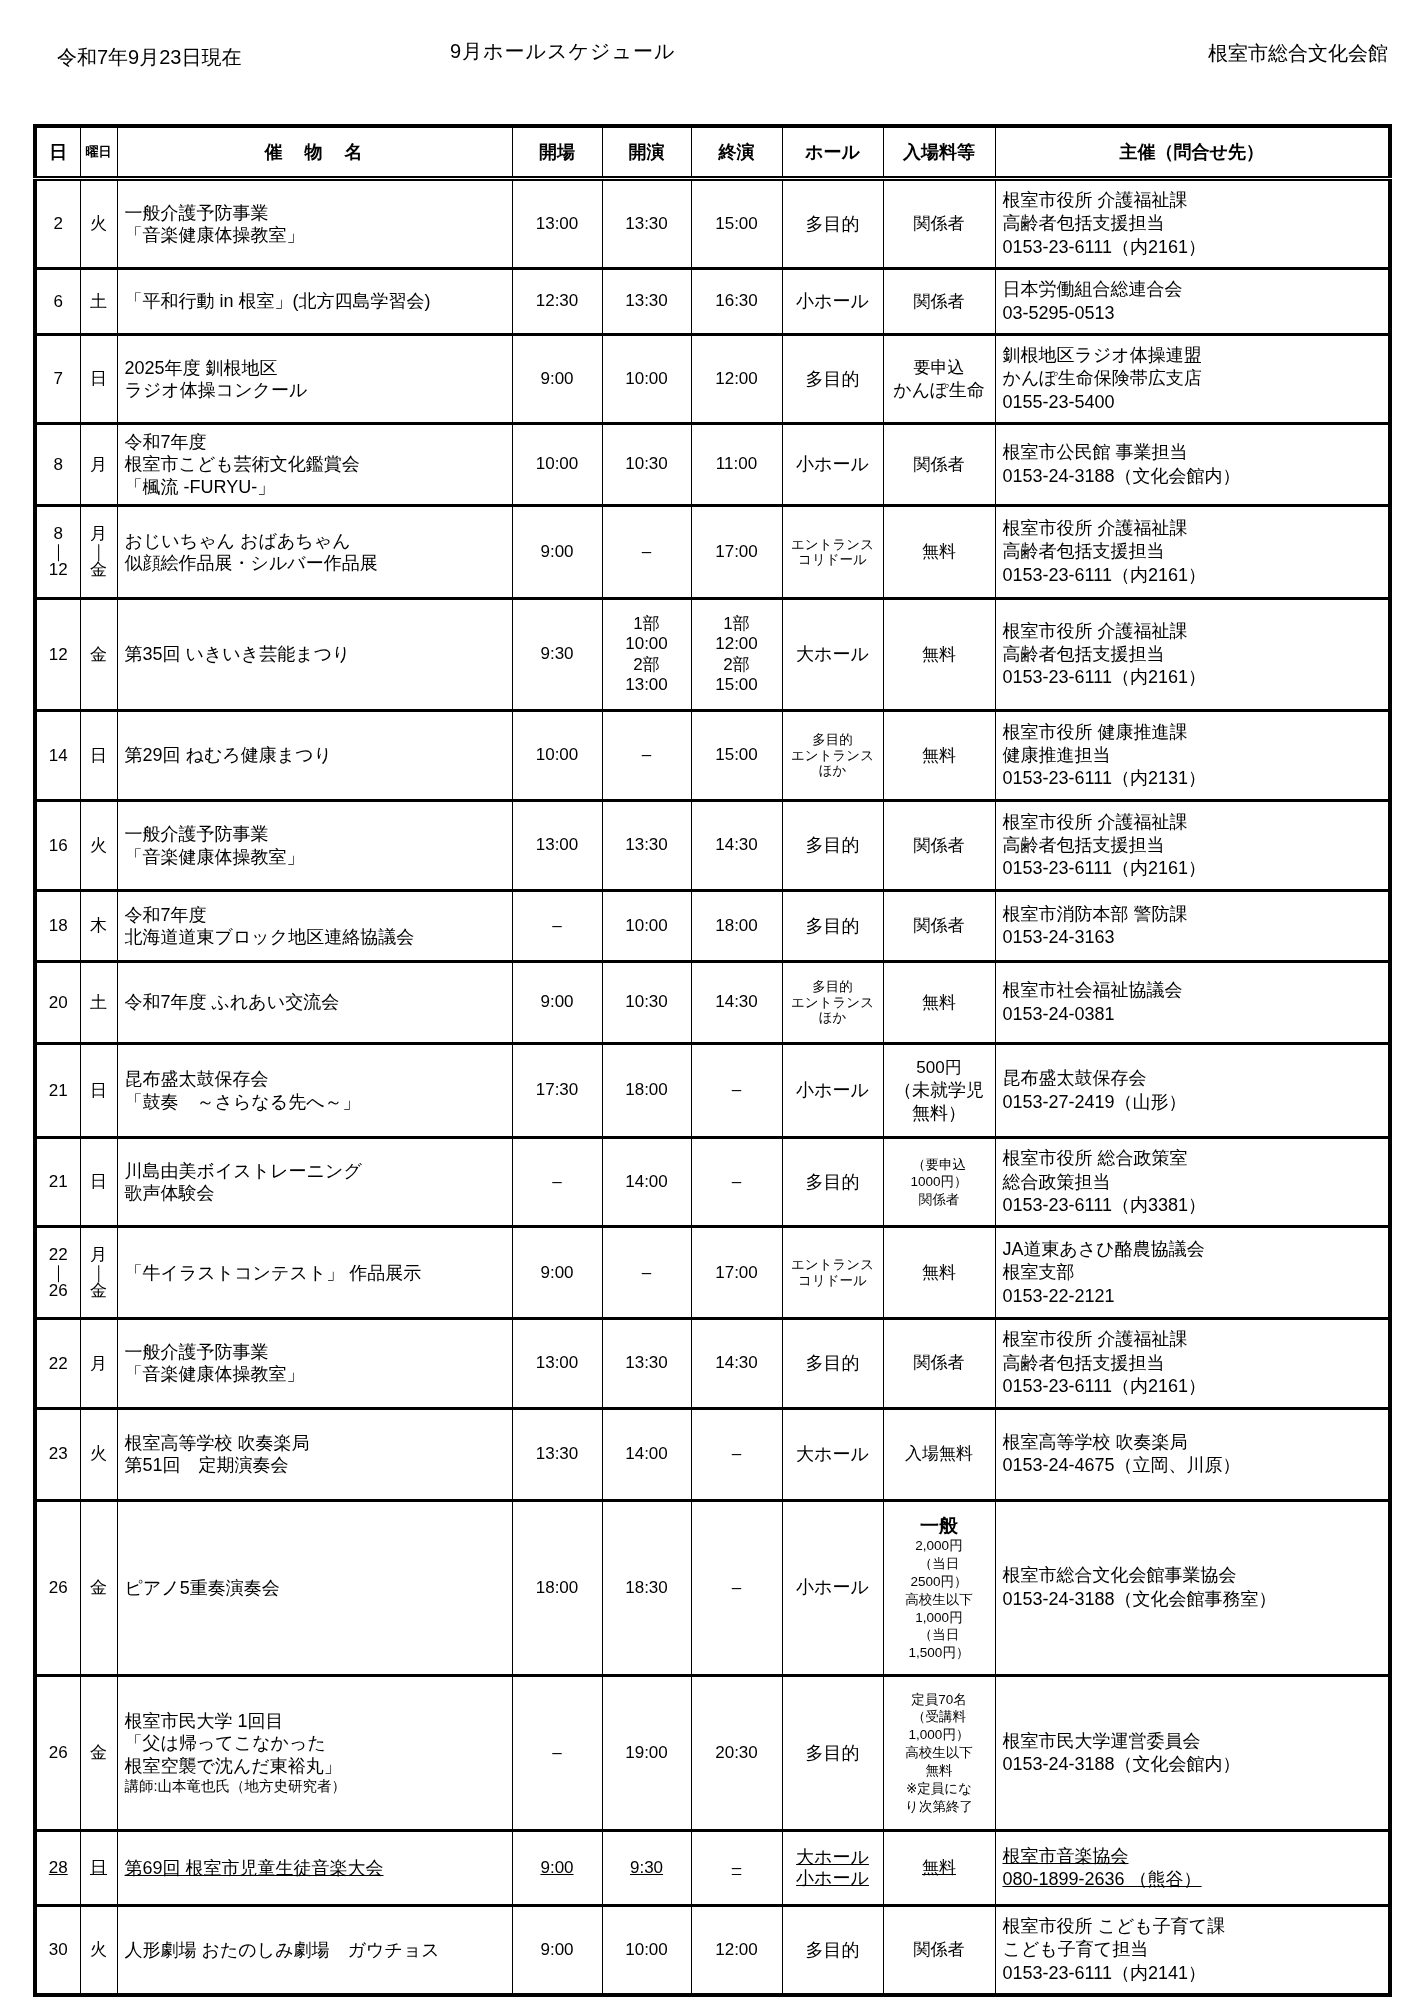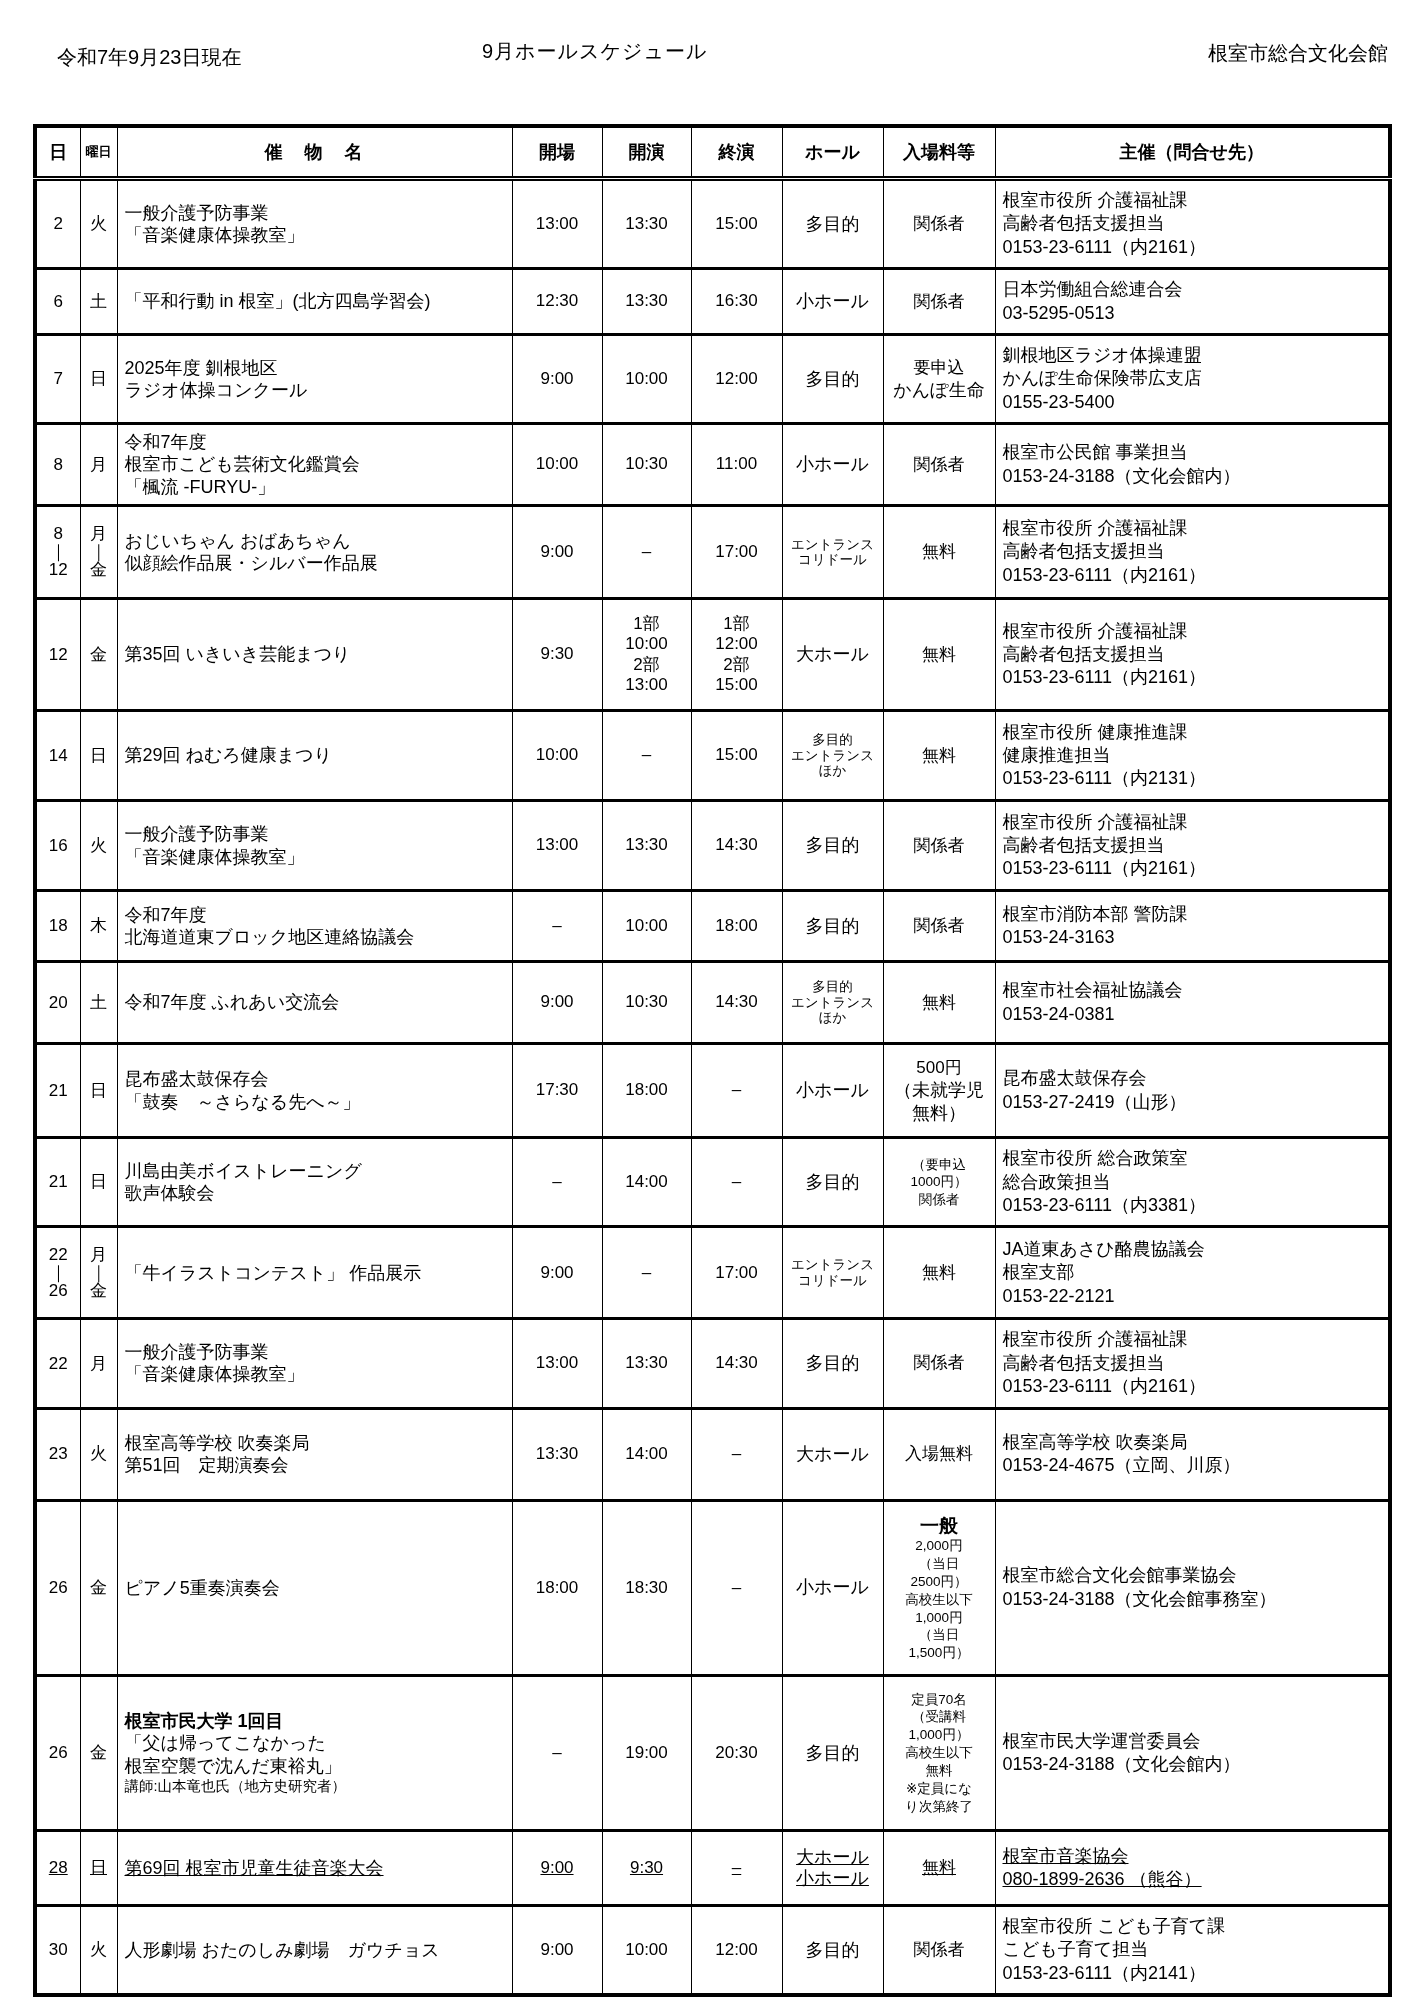--- a/index.html
+++ b/index.html
@@ -3,21 +3,21 @@
 <meta charset="utf-8">
 <style>
   html,body{margin:0;padding:0;}
   body{
     width:1414px;height:2000px;position:relative;background:#ffffff;color:#000;
     font-family:"Liberation Sans","DejaVu Sans",sans-serif;
     -webkit-font-smoothing:antialiased;
   }
   .page-header{position:absolute;top:38px;left:0;width:100%;height:34px;font-size:20px;}
   .date-note{position:absolute;left:57px;top:6px;}
-  .page-title{position:absolute;left:450px;top:0;letter-spacing:1px;margin-left:32px;}
+  .page-title{position:absolute;left:450px;top:0;letter-spacing:1px;}
   .venue-name{position:absolute;right:26px;top:2px;}
 
   table.schedule{
     position:absolute;left:33px;top:124px;width:1355px;
     border-collapse:collapse;table-layout:fixed;
     border:4px solid #000;
   }
   th,td{
     border:1.5px solid #000;
     border-top:3px solid #000;border-bottom:3px solid #000;
@@ -26,21 +26,21 @@
   thead th{
     border-bottom:5px double #000;
     height:48px;font-size:18px;font-weight:bold;text-align:center;padding:0;
   }
   thead th.h-name{letter-spacing:2px;}
   thead th.h-wday{font-size:13px;padding:0;}
   td div{white-space:pre-line;}
   .c-day{text-align:center;font-size:17px;line-height:1.05;padding:0;}
   .c-wday{text-align:center;font-size:17px;line-height:1.05;padding:0;}
   .c-name{text-align:left;padding:2px 7px;font-size:18px;line-height:1.25;}
-  .c-name .name-bold{font-weight:bold;}
+  .c-name .name-bold{font-weight:normal;}
   .c-name .name-note{font-size:14.5px;line-height:1.3;}
   .c-time{text-align:center;font-size:17px;line-height:1.2;}
   .c-hall{text-align:center;font-size:18px;line-height:1.15;padding:0;}
   .c-hall.sm{font-size:13.5px;}
   .c-fee{text-align:center;font-size:17px;line-height:1.3;padding:12px 1px;}
   .c-fee.sm .fee-main{font-size:13.5px;line-height:1.32;}
   .c-fee .fee-head{font-weight:bold;font-size:19px;line-height:1.25;}
   .c-fee .fee-note{font-size:18px;line-height:1.25;}
   .c-org{text-align:left;padding:8px 7px;font-size:18px;line-height:1.3;}
 </style>

